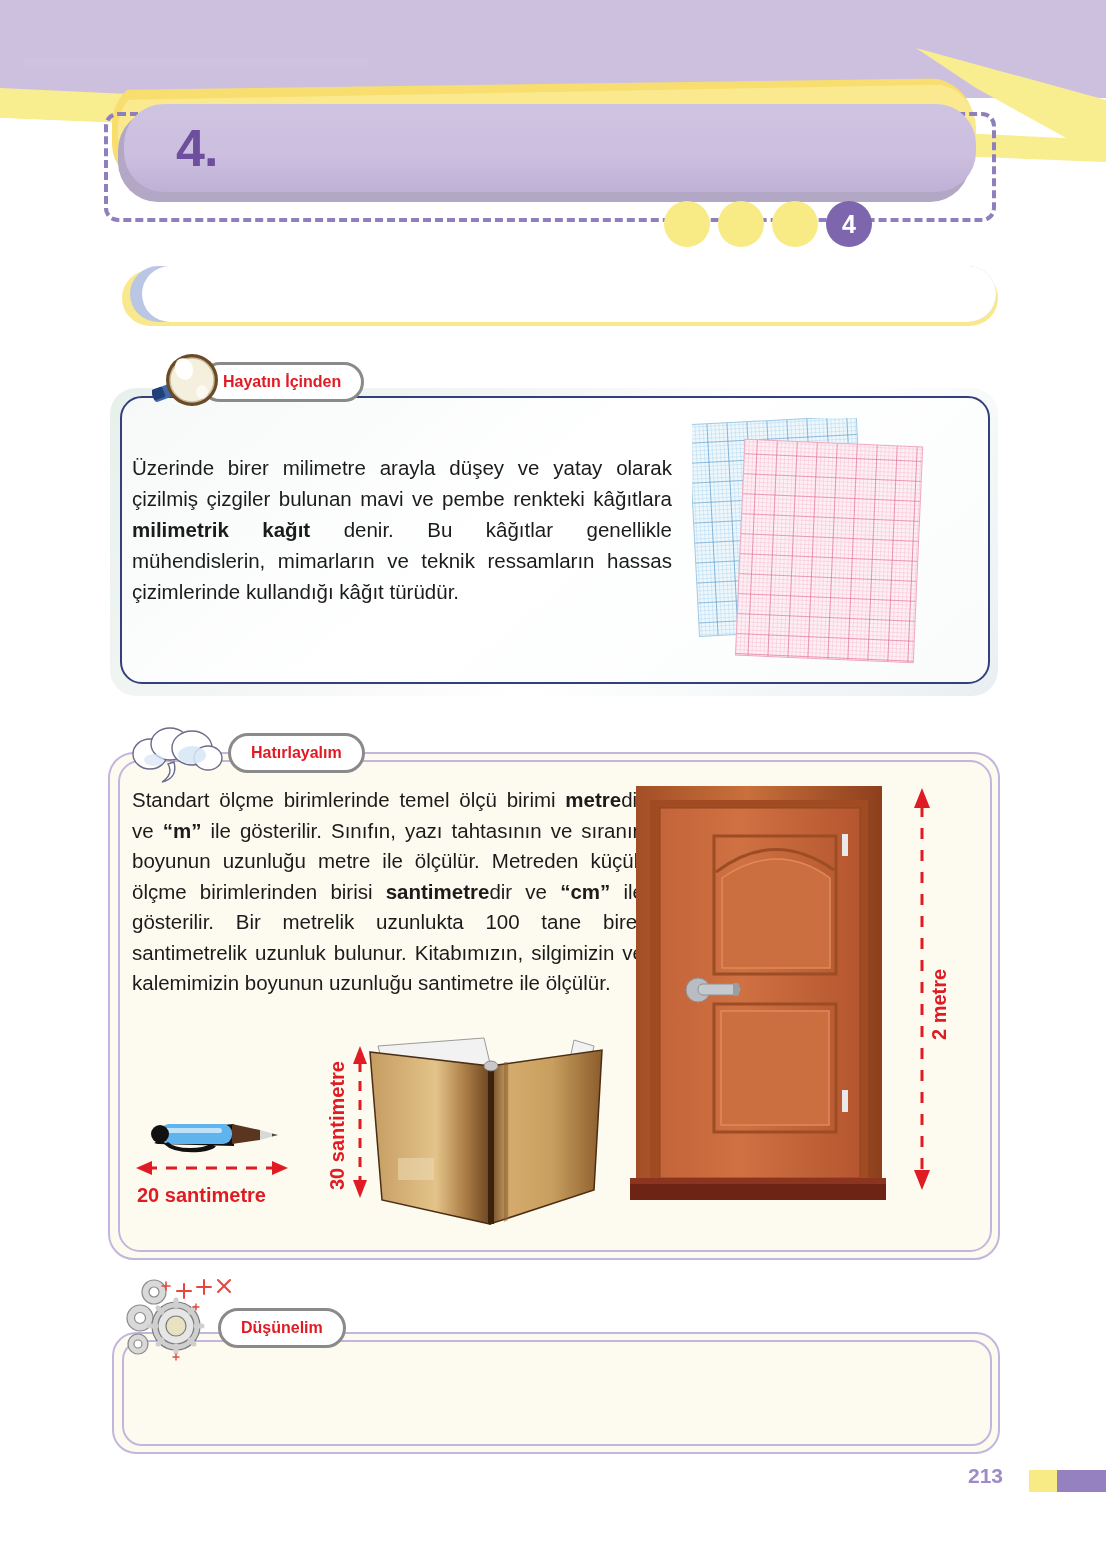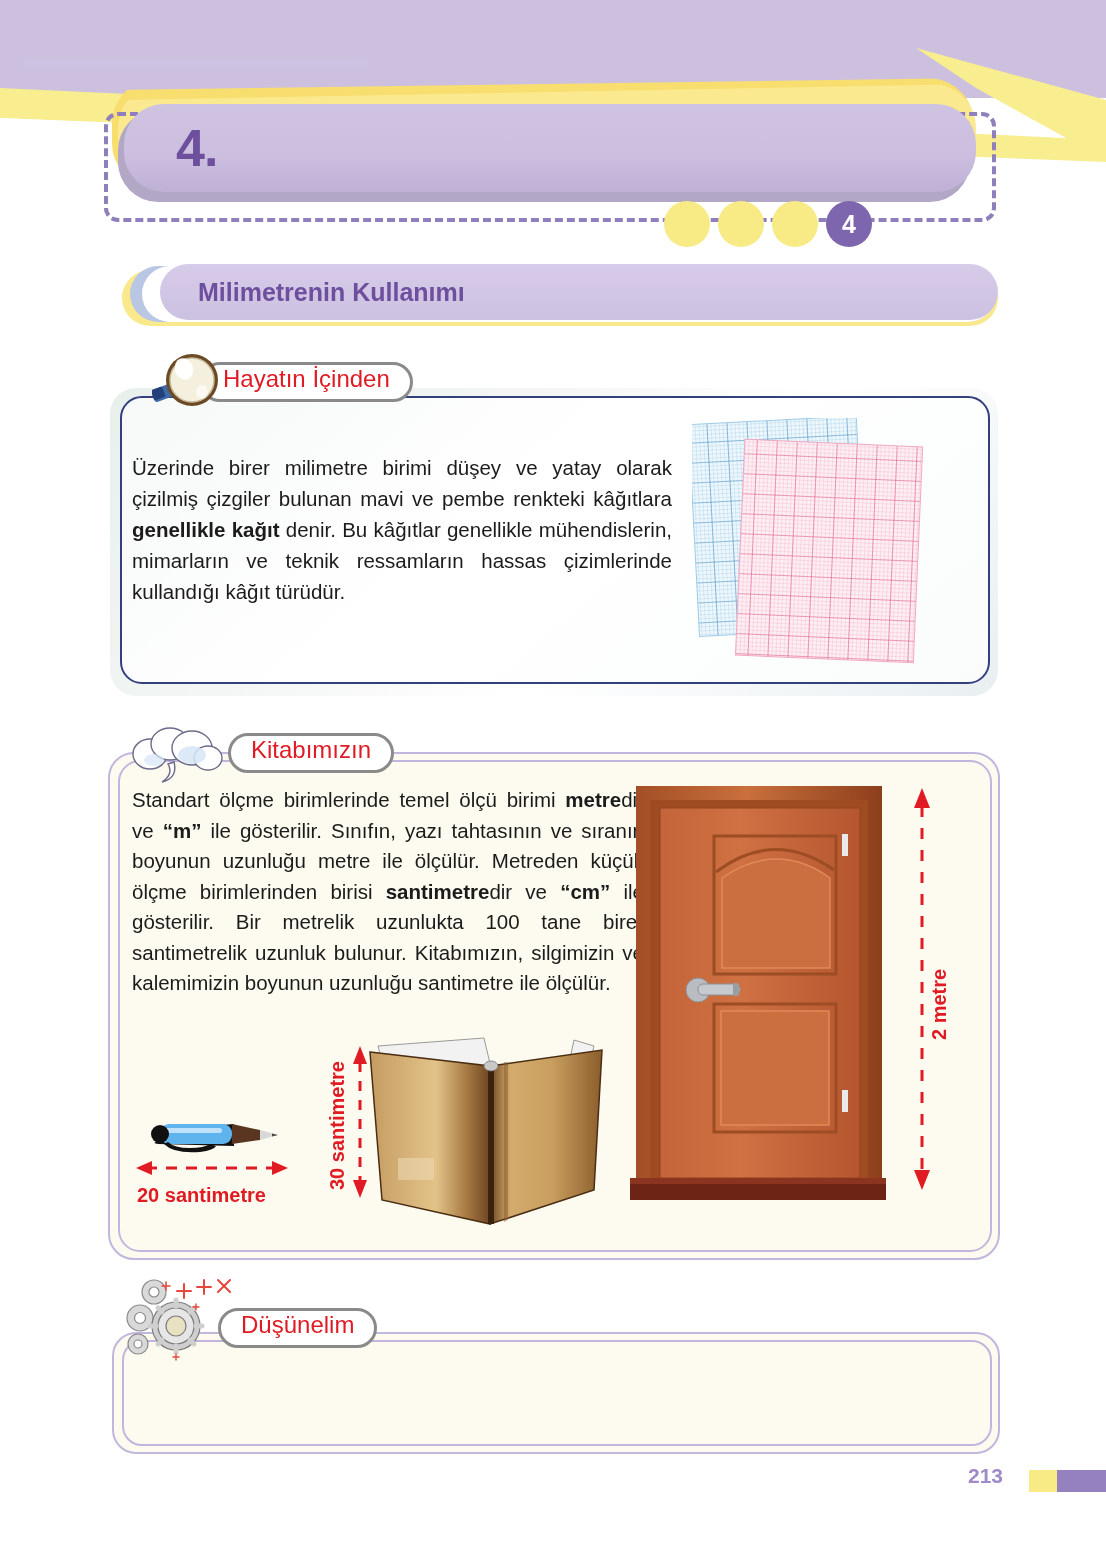--- a/index.html
+++ b/index.html
@@ -102,22 +102,22 @@
   .sub-text { font-size:25px; font-weight:bold; color:#6e4f9e; margin-left:38px; }
   .sub-underline {
     position:absolute; left:24px; top:58px; width:344px; height:10px;
     background:#cec2e2; border-radius:2px;
   }
 
   
   .badge {
     position:absolute; z-index:6; height:40px;
     background:#ffffff; border:3px solid #8a8a8a; border-radius:20px;
-    display:flex; align-items:flex-start; justify-content:center;
-    padding:0 20px; font-size:24px; font-weight:normal; color:#e01b24;
+    display:flex; align-items:center; justify-content:center;
+    padding:0 20px; font-size:16px; font-weight:bold; color:#e01b24;
   }
 
   
   .hayat-outer {
     position:absolute; left:110px; top:388px; width:888px; height:308px;
     border-radius:26px;
     background:linear-gradient(135deg,#e8f0ec 0%,#f3f6f4 35%,#ffffff 60%,#e9eff1 100%);
   }
   .hayat-inner {
     position:absolute; left:120px; top:396px; width:870px; height:288px;
@@ -202,23 +202,20 @@
     <div class="dot-y"></div>
     <div class="dot-y"></div>
     <div class="dot-y"></div>
     <div class="dot-p">4</div>
   </div>
 
   <div class="sub-wrap">
     <div class="sub-yellow"></div>
     <div class="sub-blue"></div>
     <div class="sub-white"></div>
-    <div class="sub-bar">
-      <span class="sub-text">Milimetrenin Kullanımı</span>
-    </div>
   </div>
   <div class="sub-underline"></div>
 
   <div class="hayat-outer"></div>
   <div class="hayat-inner"></div>
 
   <svg class="magnifier" viewBox="0 0 70 70">
     <rect x="0" y="36" width="24" height="13" rx="3" fill="#3f6aa8" transform="rotate(-20 12 42)"></rect>
     <rect x="0" y="38" width="12" height="11" rx="2" fill="#24407a" transform="rotate(-20 6 43)"></rect>
     <circle cx="40" cy="30" r="26" fill="#6b4a25"></circle>
@@ -227,21 +224,21 @@
     <path d="M40 8 a22 22 0 0 1 0 44 a15 15 0 0 0 0 -44" fill="#cfcfcf" opacity="0.55"></path>
     <ellipse cx="32" cy="19" rx="9" ry="11" fill="#ffffff" opacity="0.95" transform="rotate(-18 32 19)"></ellipse>
     <ellipse cx="50" cy="42" rx="6" ry="7" fill="#ffffff" opacity="0.6"></ellipse>
   </svg>
 
   <div class="badge" style="left:200px; top:362px;">
     <span>Hayatın İçinden</span>
   </div>
 
   <div class="hayat-text">
-    <span>Üzerinde birer milimetre birimi düşey ve yatay olarak çizilmiş çizgiler bulunan mavi ve pembe renkteki kâğıtlara </span><b>genellikle kağıt</b><span> denir. Bu kâğıtlar genellikle mühendislerin, mimarların ve teknik ressamların hassas çizimlerinde kullandığı kâğıt türüdür.</span>
+    <span>Üzerinde birer milimetre arayla düşey ve yatay olarak çizilmiş çizgiler bulunan mavi ve pembe renkteki kâğıtlara </span><b>milimetrik kağıt</b><span> denir. Bu kâğıtlar genellikle mühendislerin, mimarların ve teknik ressamların hassas çizimlerinde kullandığı kâğıt türüdür.</span>
   </div>
 
   <svg class="papers" viewBox="0 0 270 250">
     <defs>
       <pattern id="gBlueF" width="4" height="4" patternUnits="userSpaceOnUse">
         <path d="M4 0 L0 0 L0 4" fill="none" stroke="#8fc4e4" stroke-width="0.6"></path>
       </pattern>
       <pattern id="gBlueC" width="20" height="20" patternUnits="userSpaceOnUse">
         <path d="M20 0 L0 0 L0 20" fill="none" stroke="#4b8fc4" stroke-width="1.1"></path>
       </pattern>
@@ -275,21 +272,21 @@
       <ellipse cx="40" cy="22" rx="19" ry="16"></ellipse>
       <ellipse cx="62" cy="26" rx="20" ry="17"></ellipse>
       <ellipse cx="78" cy="36" rx="14" ry="12"></ellipse>
       <path d="M44 40 q4 16 -12 20 q12 -8 6 -18 z"></path>
     </g>
     <ellipse cx="62" cy="33" rx="14" ry="9" fill="#d6e6f7" opacity="0.85"></ellipse>
     <ellipse cx="24" cy="38" rx="10" ry="6" fill="#d6e6f7" opacity="0.7"></ellipse>
   </svg>
 
   <div class="badge" style="left:228px; top:733px;">
-    <span>Kitabımızın</span>
+    <span>Hatırlayalım</span>
   </div>
 
   <div class="hatir-text">
     <span>Standart ölçme birimlerinde temel ölçü birimi </span><b>metre</b><span>dir ve </span><b>“m”</b><span> ile gösterilir. Sınıfın, yazı tahtasının ve  sıranın boyunun uzunluğu metre ile ölçülür. Metreden küçük ölçme birimlerinden birisi </span><b>santimetre</b><span>dir ve </span><b>“cm”</b><span> ile gösterilir. Bir metrelik uzunlukta 100 tane birer santimetrelik uzunluk bulunur. Kitabımızın, silgimizin ve kalemimizin boyunun uzunluğu santimetre ile ölçülür.</span>
   </div>
 
   <svg class="pencil-grp" viewBox="0 0 190 130">
     <g>
       <path d="M26 42 q-6 -8 2 -12 l76 -6 l0 22 l-76 -2 q-6 -1 -2 -2 z" fill="#111"></path>
       <rect x="30" y="24" width="72" height="20" rx="9" fill="#5fb4ee"></rect>

